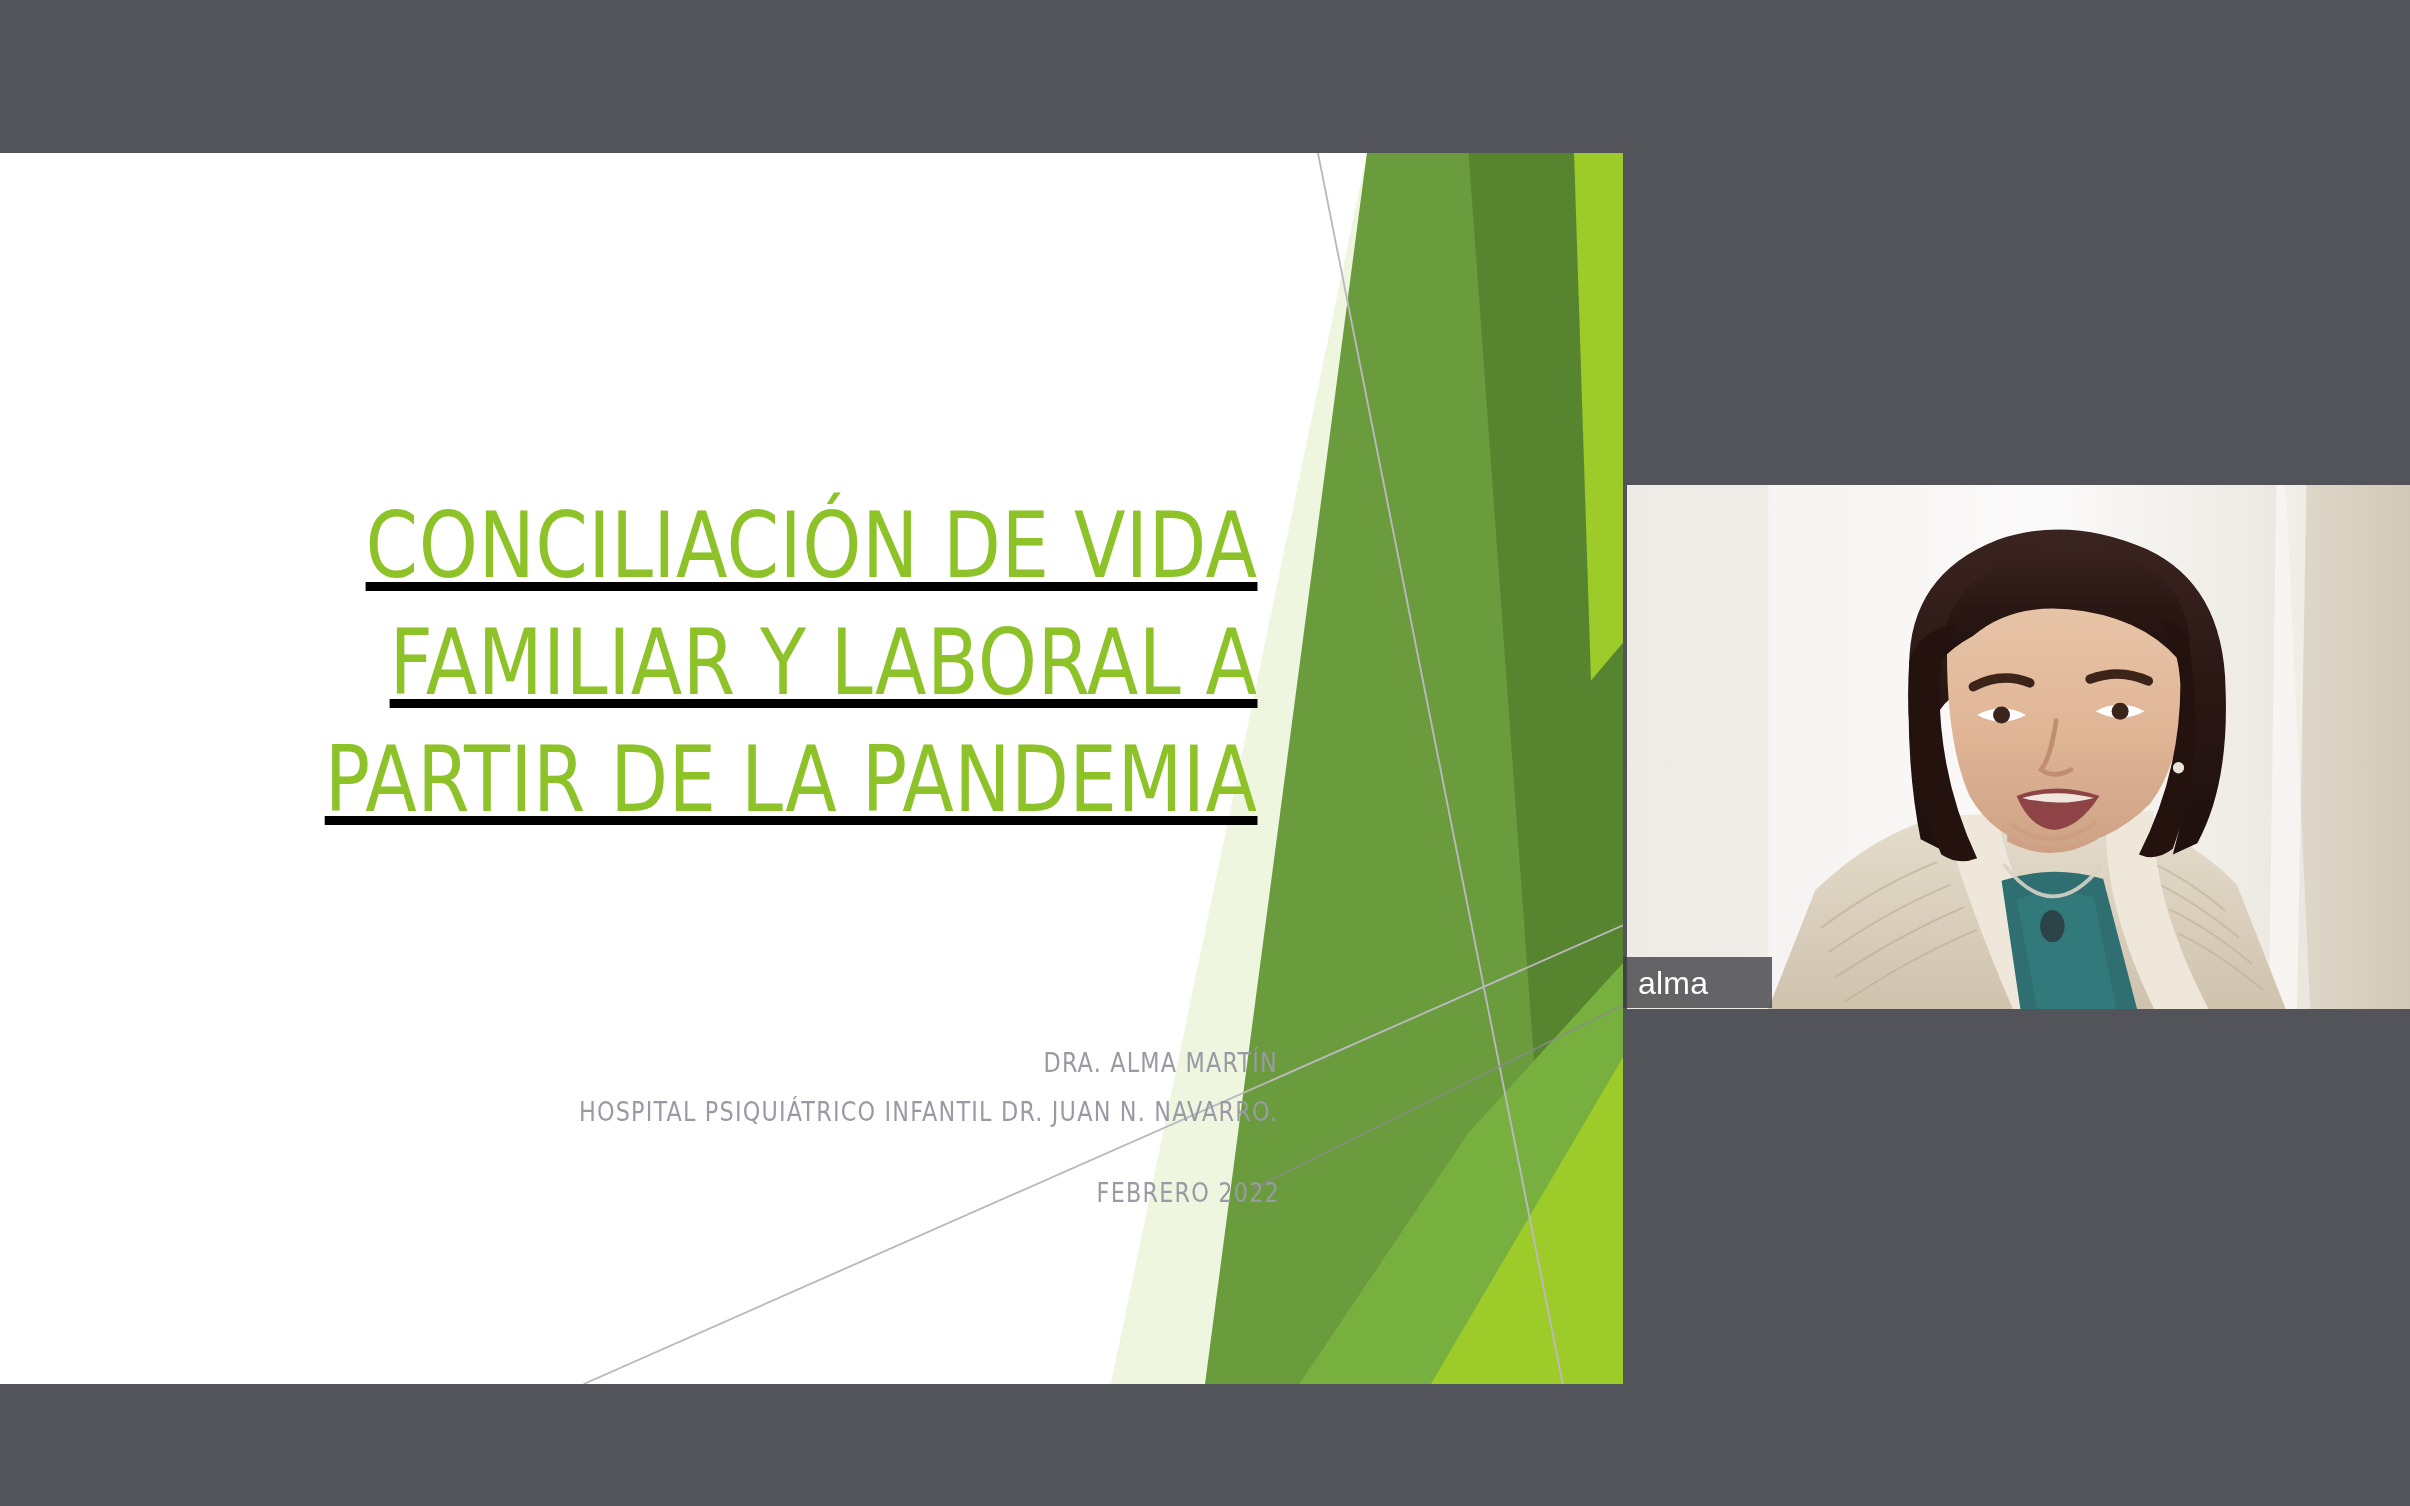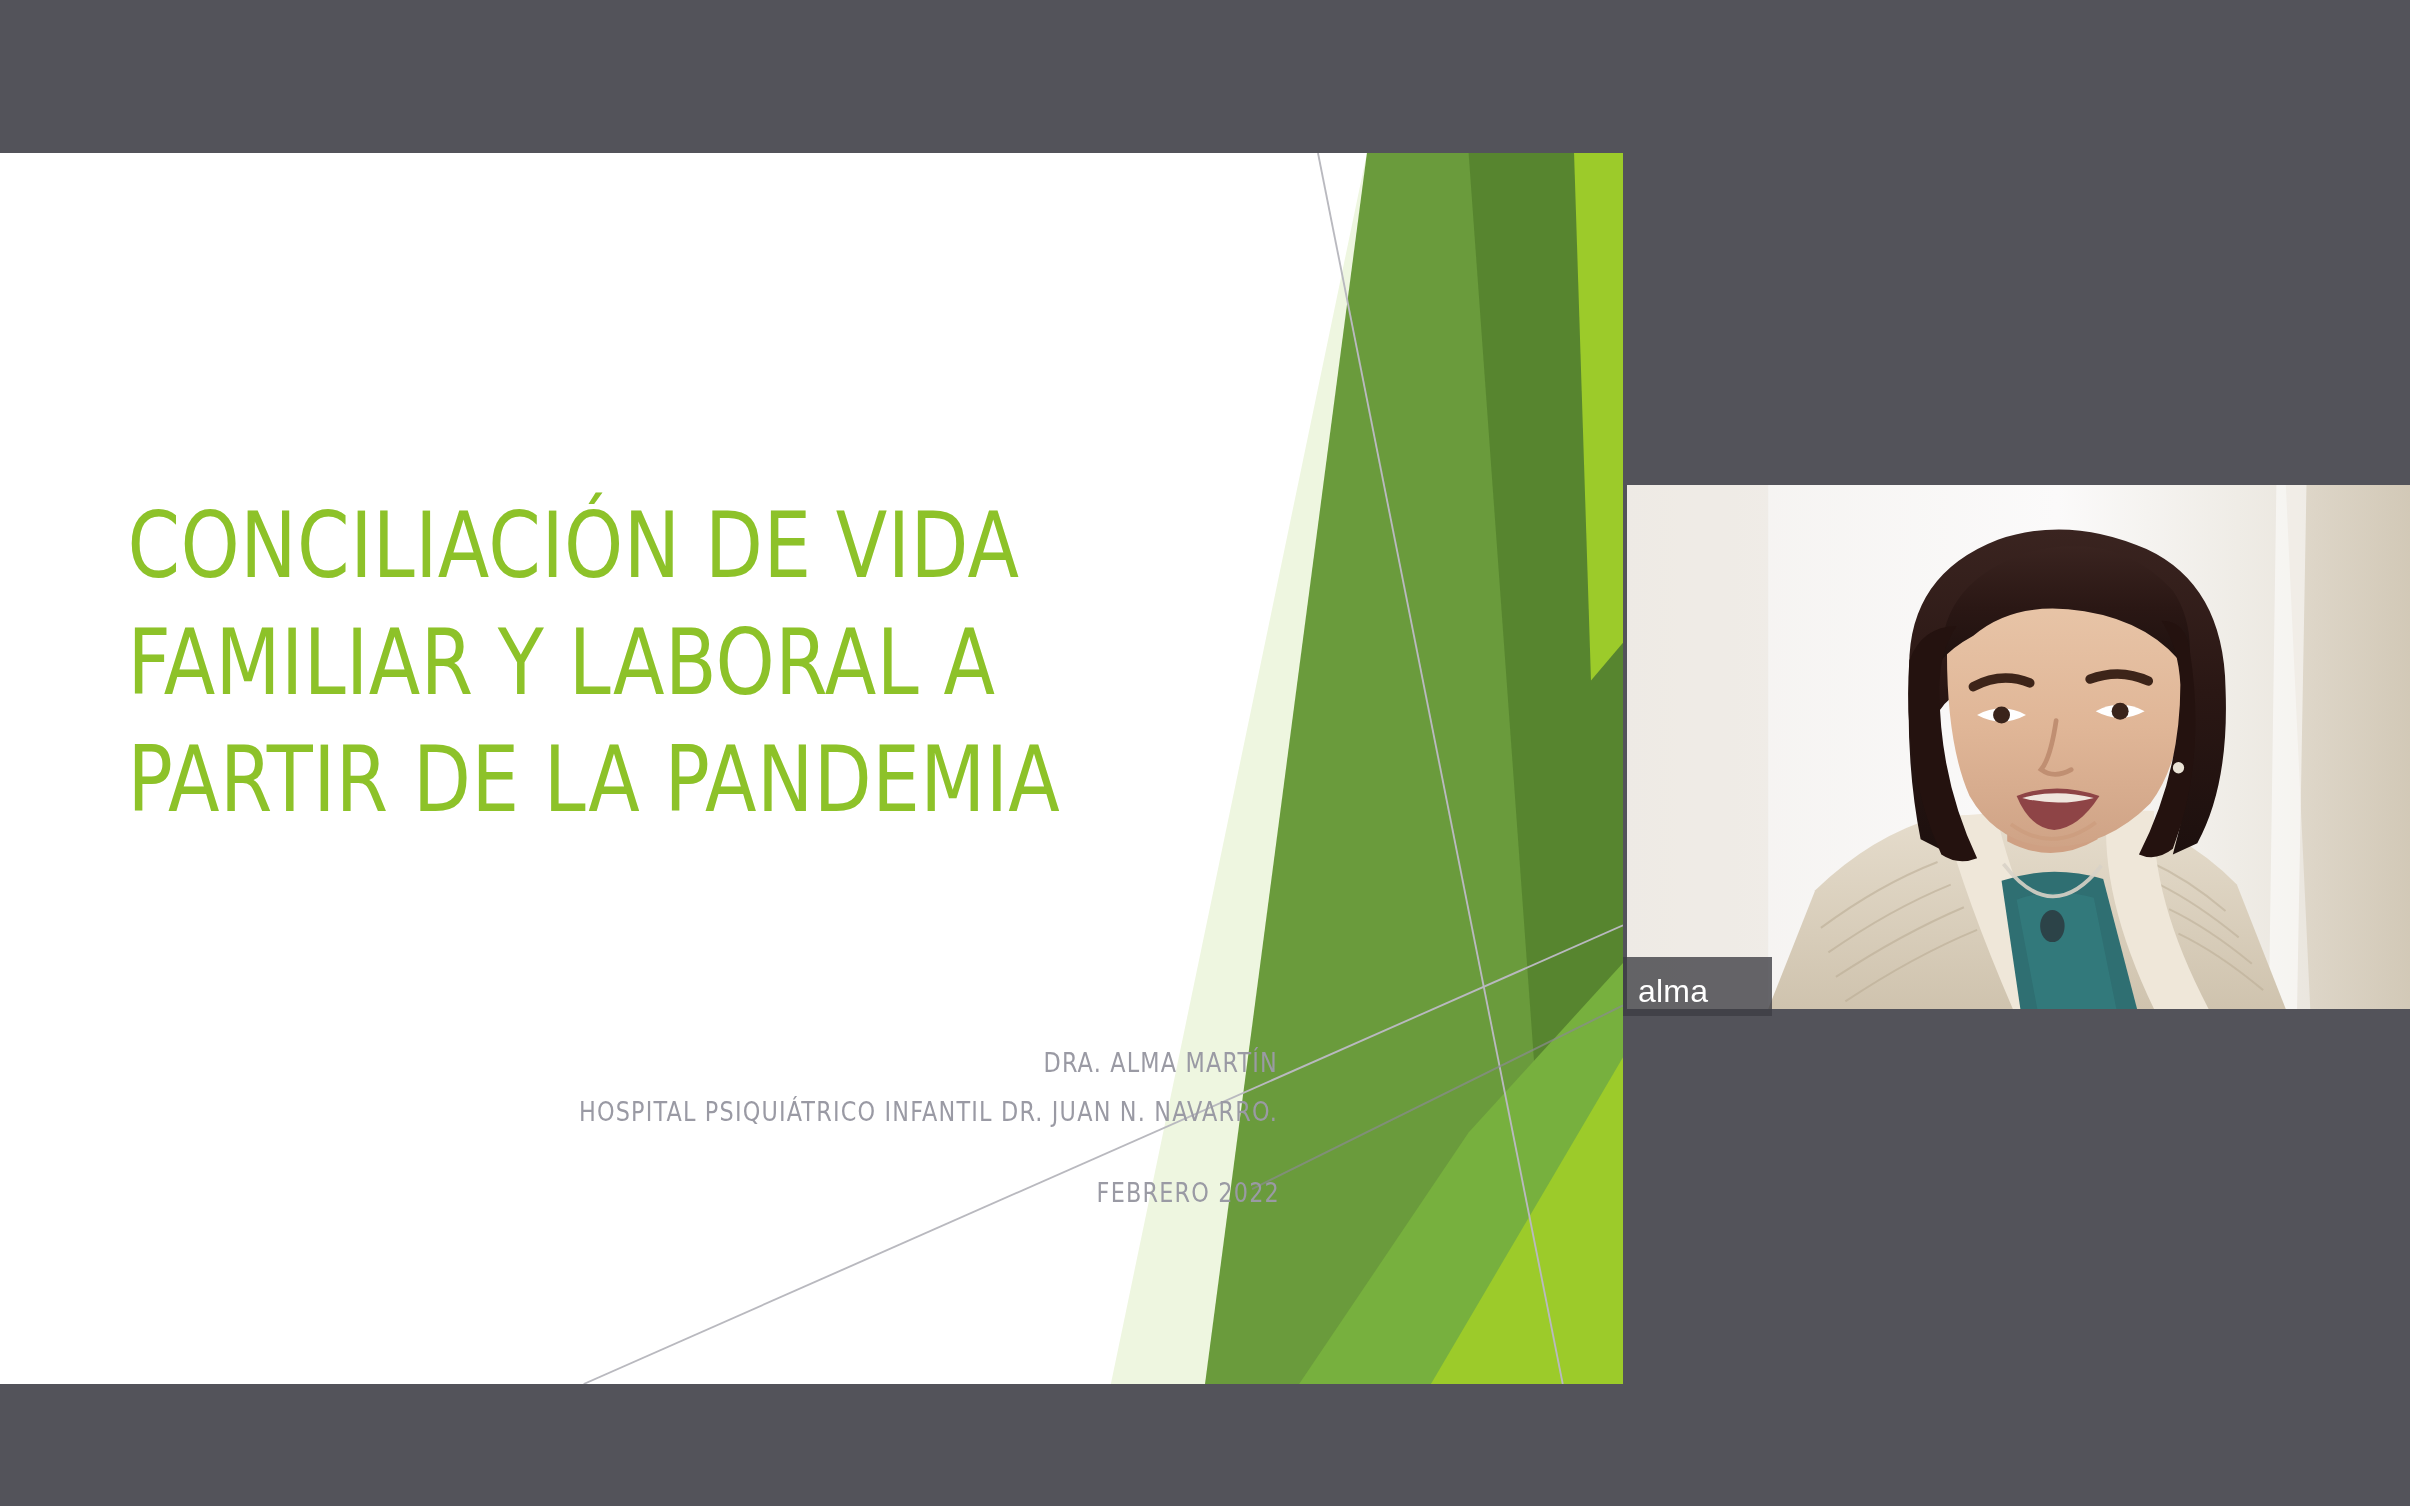--- a/index.html
+++ b/index.html
@@ -18,22 +18,23 @@
     background:#ffffff;
     overflow:hidden;
   }
   #slide-art{position:absolute;inset:0;width:100%;height:100%;display:block;}
 
   
   #title-block{
     position:absolute;
     left:85px; top:334px;
     width:1215px;
-    text-align:left;
+    text-align:right;
     z-index:4;
+    text-decoration:underline;
   }
   .title-line{
     color:#8dc229;
     font-family:"Liberation Sans Narrow","DejaVu Sans Condensed","Liberation Sans",sans-serif;
     font-size:90px;
     line-height:117px;
     font-weight:400;
     letter-spacing:0.5px;
     white-space:nowrap;
     transform:scaleX(0.93);
@@ -84,21 +85,21 @@
   #video-art{position:absolute;inset:0;width:100%;height:100%;display:block;}
 
   
   #name-badge{
     position:absolute;
     left:1623px; top:957px;
     height:51px;
     min-width:121px;
     background:rgba(60,60,66,0.78);
     display:flex;align-items:center;
-    padding:8px 13px 0 15px;
+    padding:0 13px 0 15px;
     z-index:9;
   }
   #name-badge .nm{
     color:#ffffff;
     font-size:32px;
     line-height:32px;
     font-family:"Liberation Sans",sans-serif;
     letter-spacing:0.2px;
   }
 </style>

